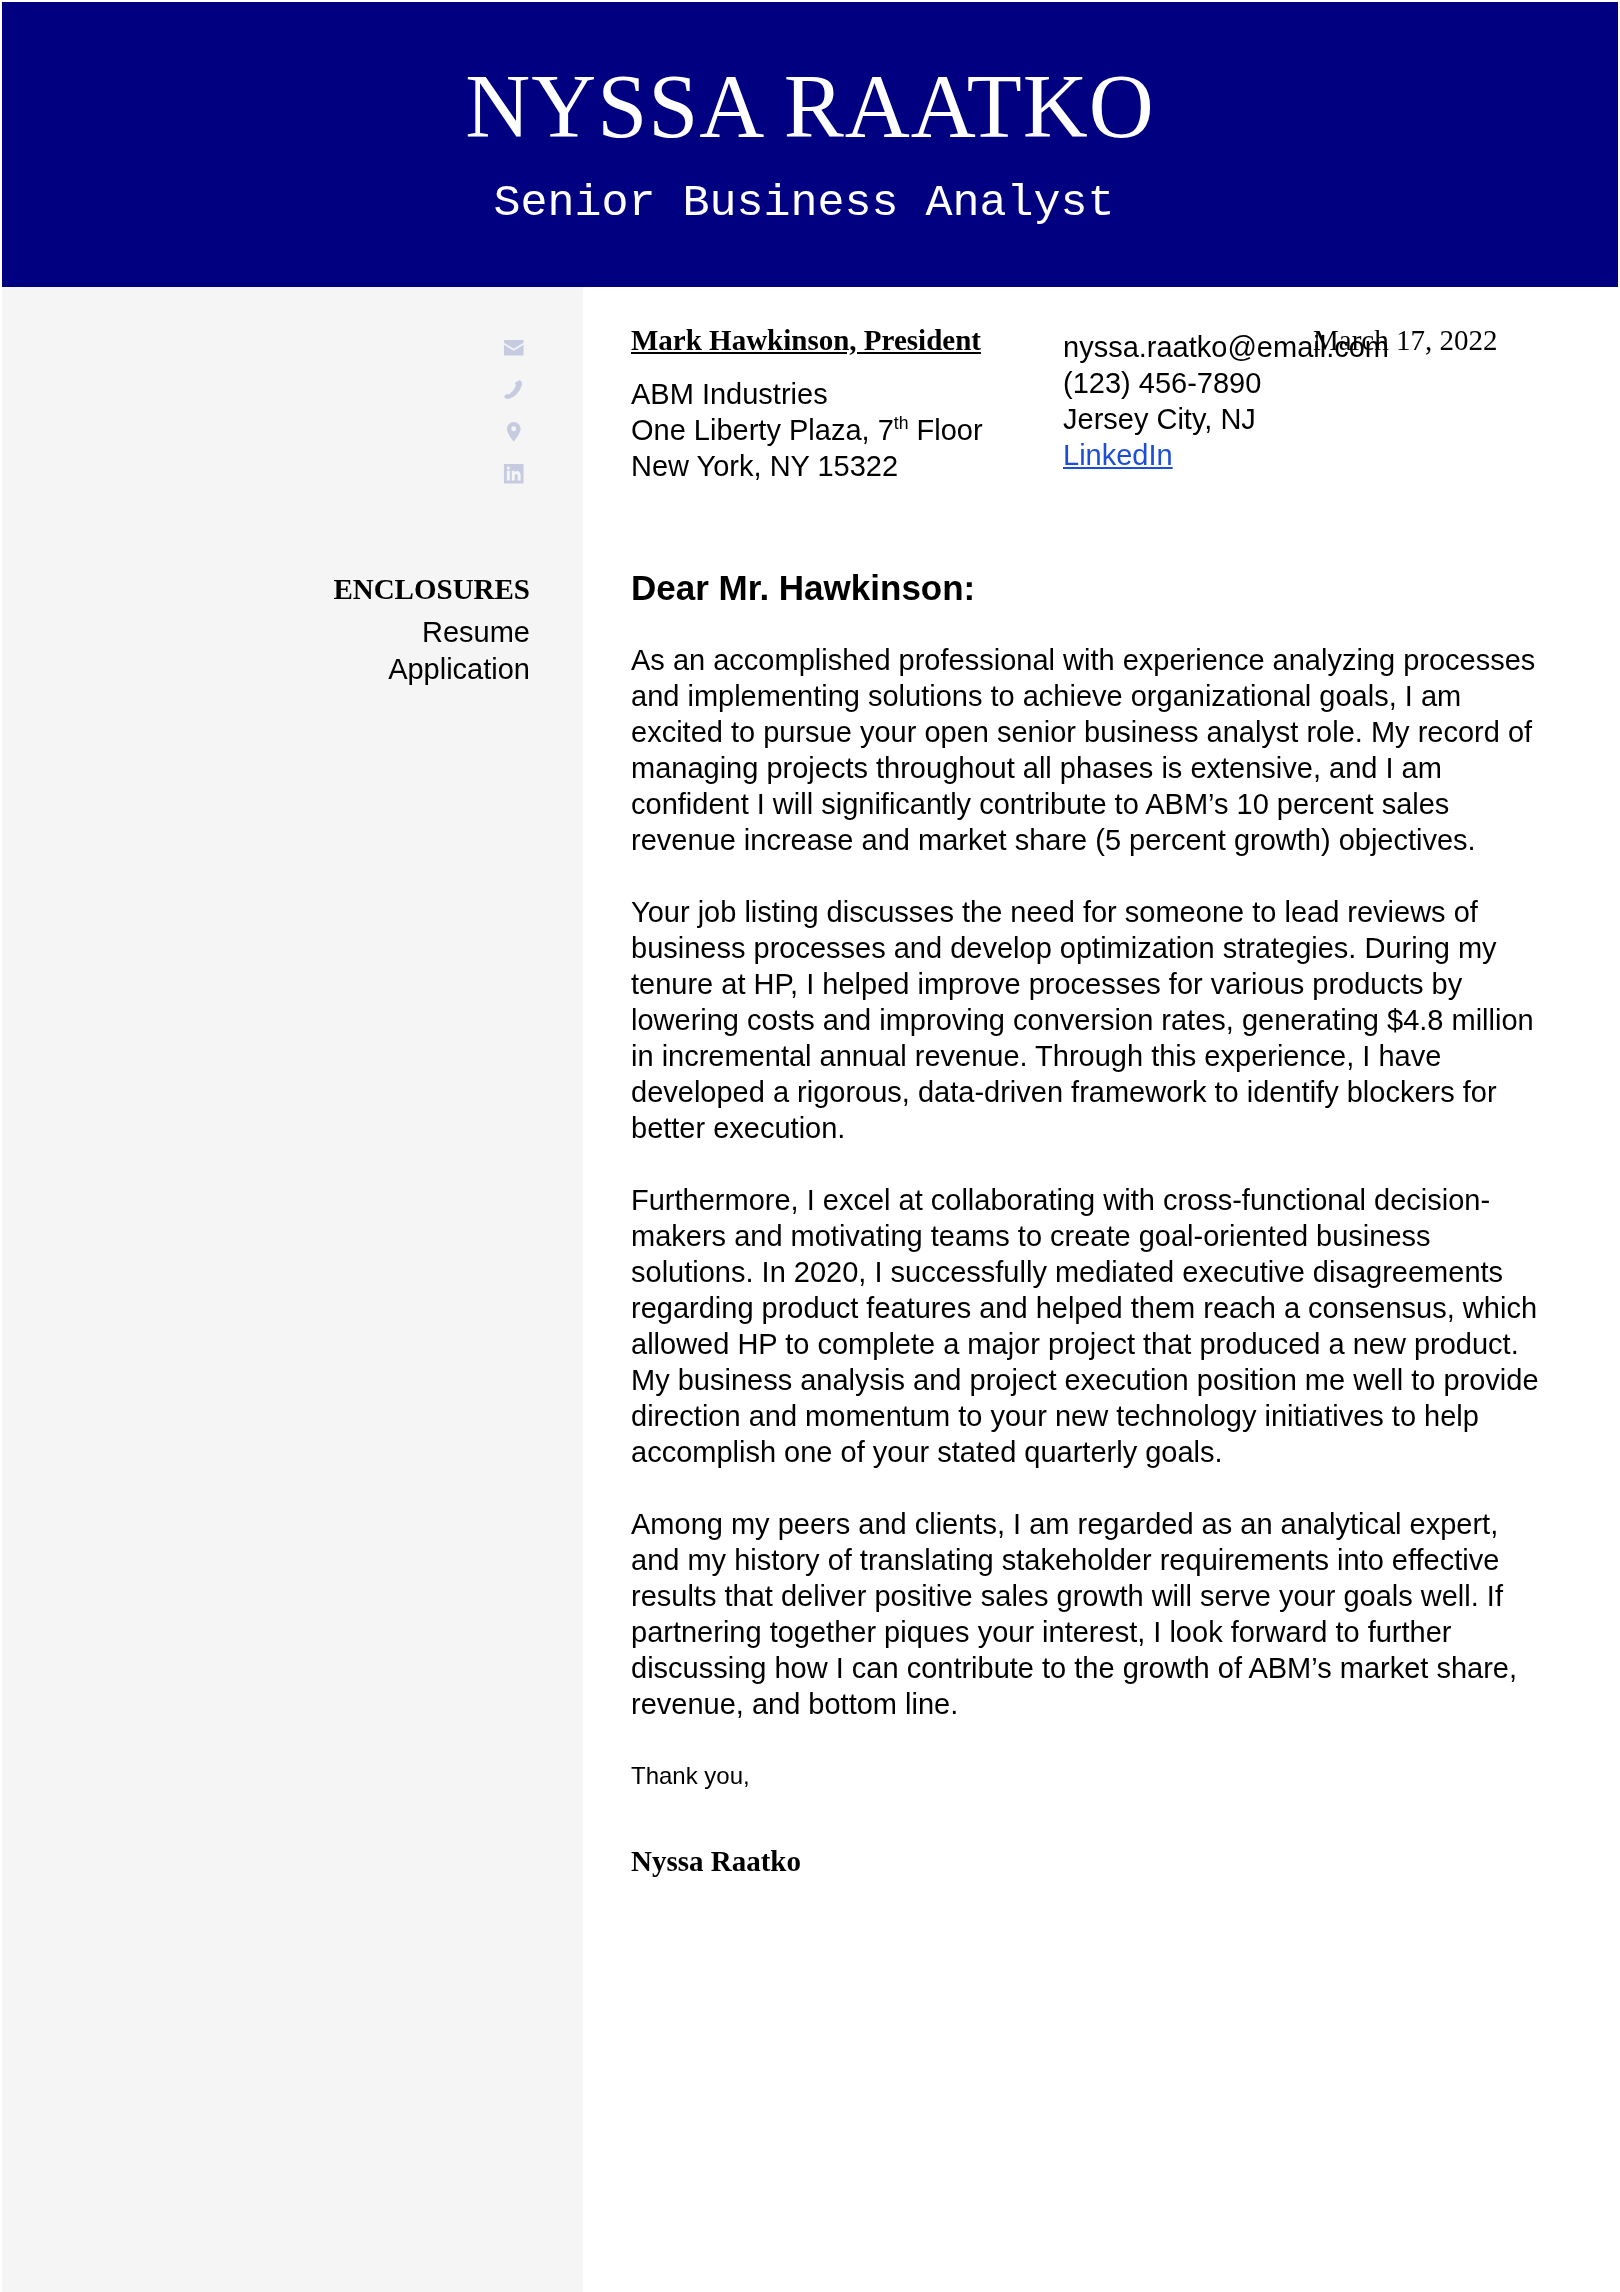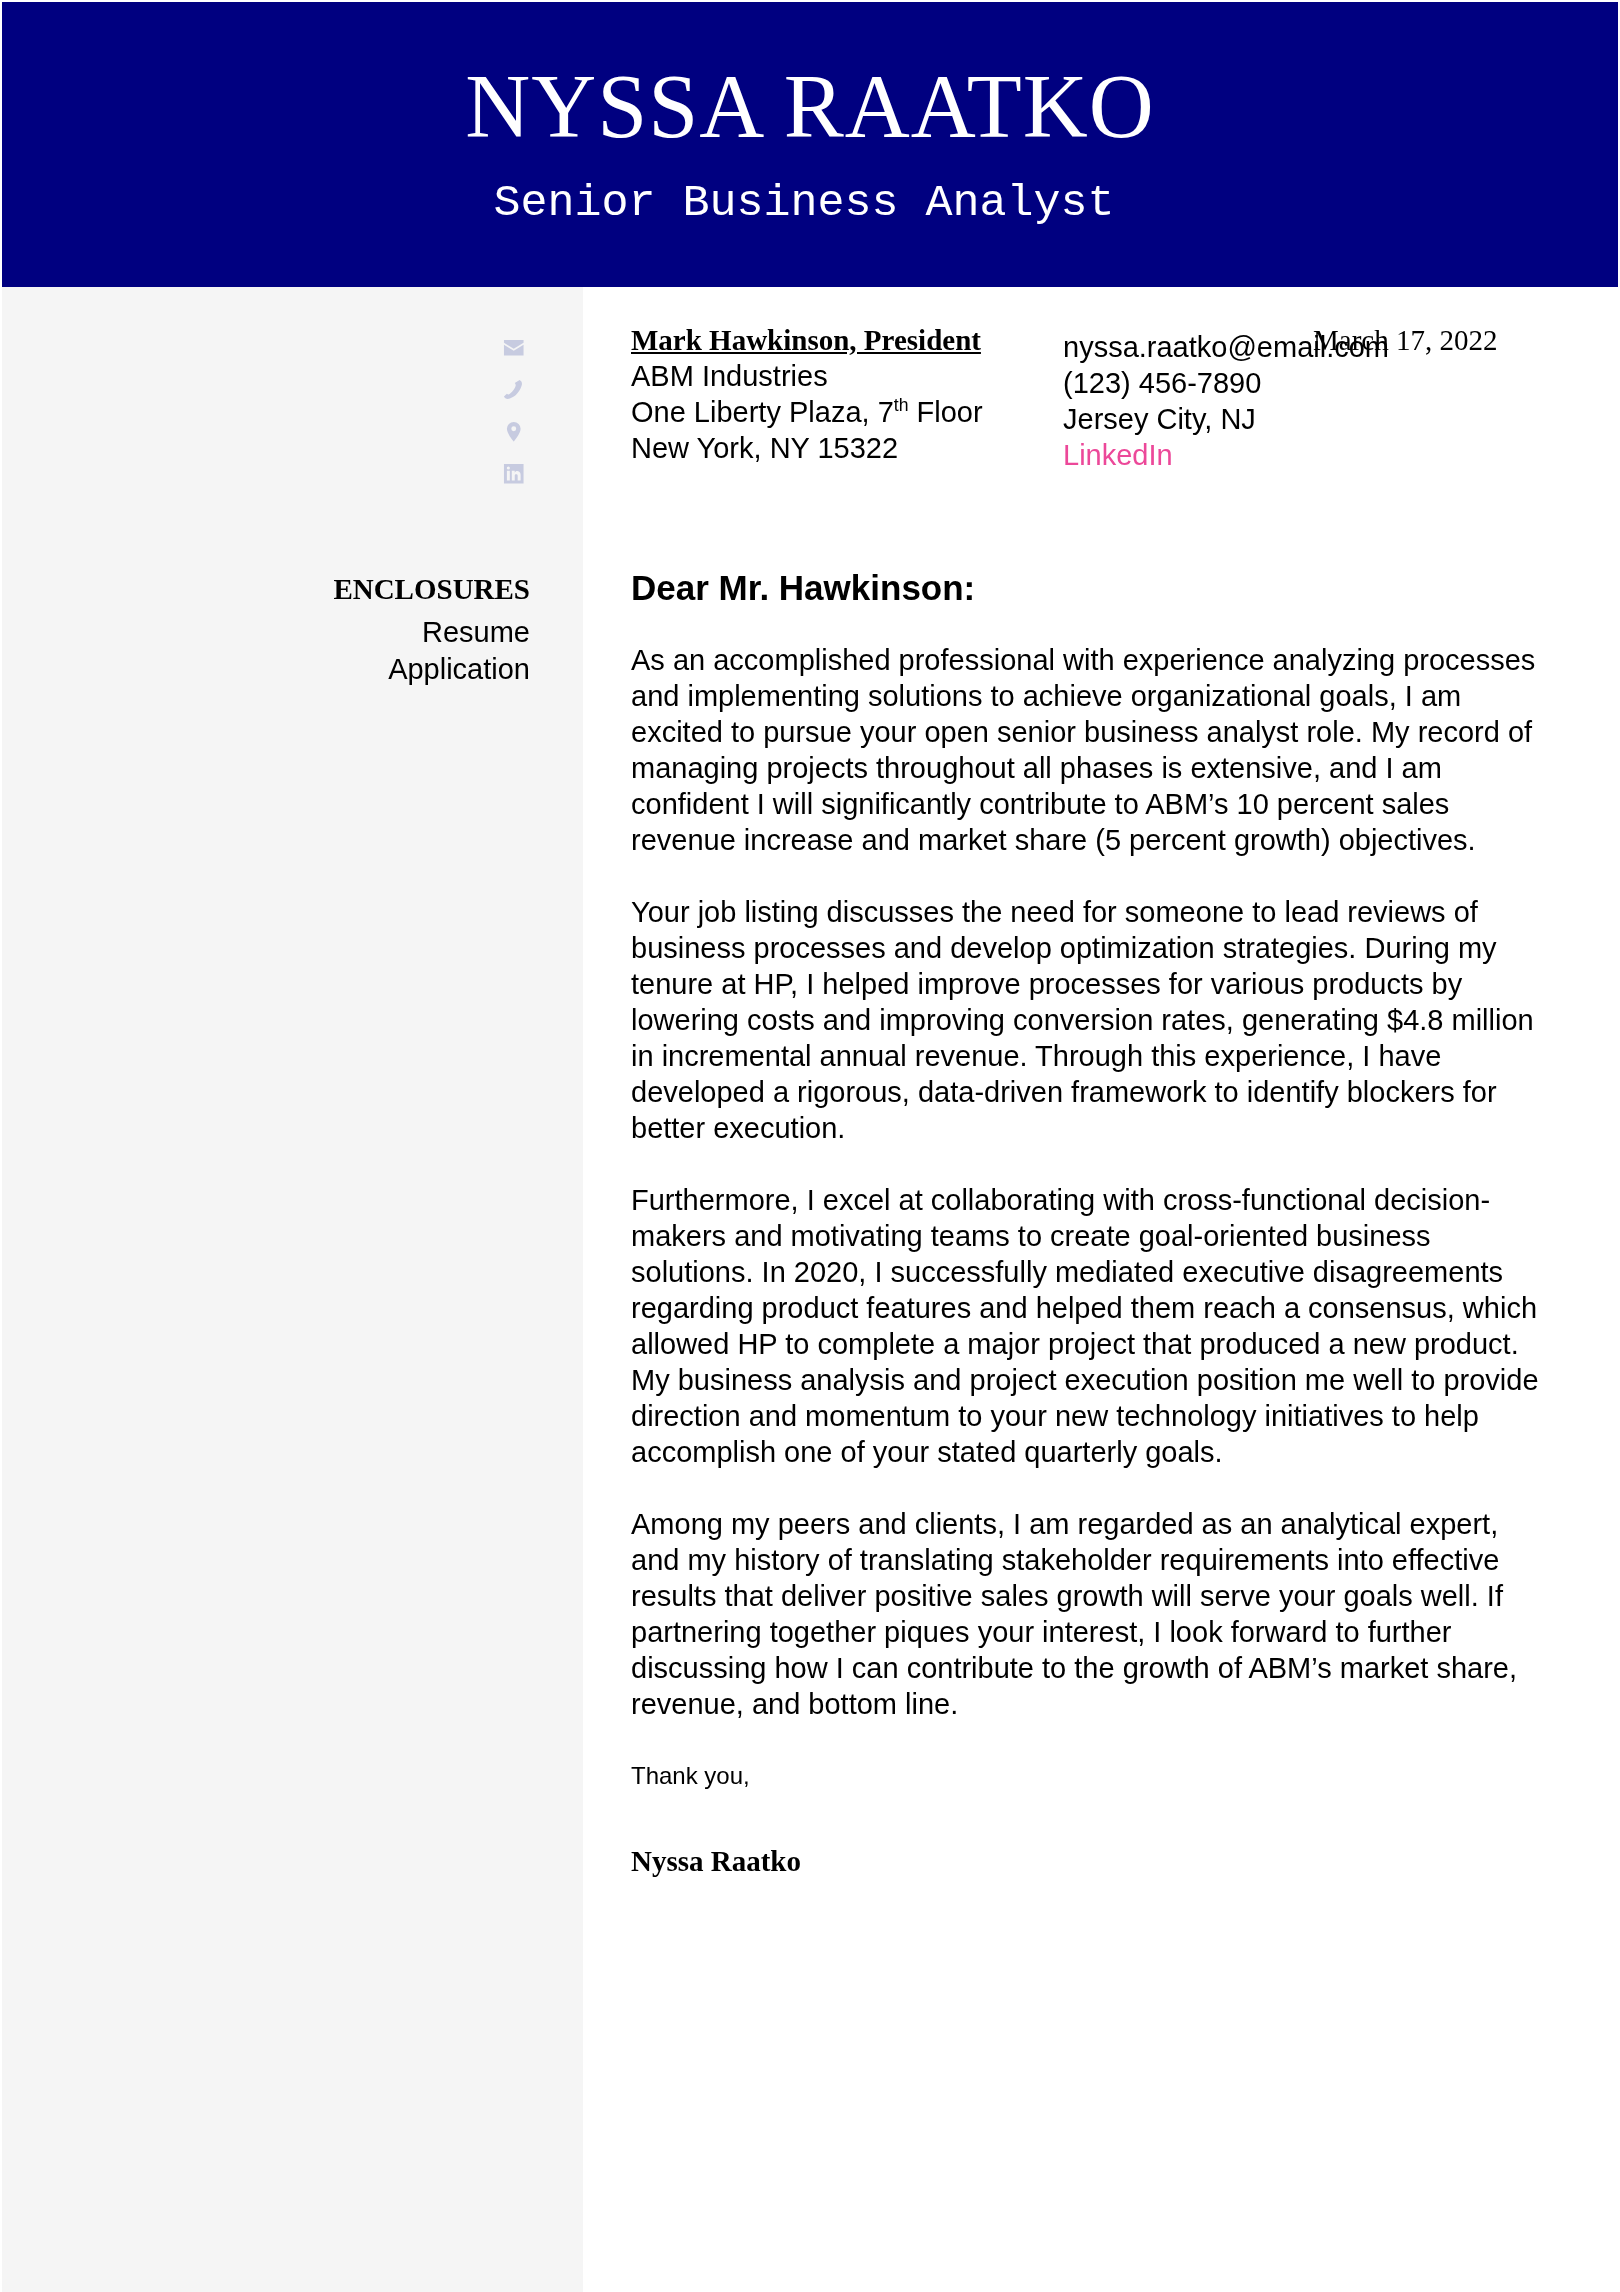--- a/index.html
+++ b/index.html
@@ -23,21 +23,21 @@
     }
     .sidebar {
       position: absolute; left: 2px; top: 287px; width: 581px; height: 2005px;
       background: #f5f5f5;
     }
     .contact {
       position: absolute; right: 67px; top: 329px; width: 490px; text-align: left;
       font-size: 29px; line-height: 36px;
     }
     .contact .row { display: block; }
-    .contact a { color: #ec4899; }
+    .contact a { color: #1d4ed8; text-decoration: underline; }
     .icons {
       position: absolute; left: 502px; top: 336px; width: 27.4px;
     }
     .icons .ic { width: 23.5px; height: 23.5px; margin-bottom: 18.6px; display: block; }
     .icons svg { width: 23.5px; height: 23.5px; fill: #c7cbe0; }
     .enclosures {
       position: absolute; right: 1090px; top: 572px; text-align: right; width: 392px;
     }
     .enclosures .title {
       font-family: "Liberation Serif", serif; font-weight: bold; font-size: 29px; line-height: 35px;
@@ -46,21 +46,21 @@
     .enclosures .item { font-size: 29px; line-height: 37px; }
     .main { position: absolute; left: 631px; top: 323px; width: 921px; }
     .recip-name {
       position: absolute; left: 0; top: 0;
       font-family: "Liberation Serif", serif; font-weight: bold; font-size: 29px; line-height: 35px; text-decoration: underline;
     }
     .date {
       position: absolute; left: 682px; top: 0;
       font-family: "Liberation Serif", serif; font-weight: normal; font-size: 29px; line-height: 35px;
     }
-    .address { position: absolute; left: 0; top: 35px; font-size: 29px; line-height: 36px; }
+    .address { position: absolute; left: 0; top: 53px; font-size: 29px; line-height: 36px; }
     .address sup { font-size: 17.6px; vertical-align: 10.8px; line-height: 0; }
     .salutation {
       position: absolute; left: 0; top: 247px;
       font-family: Liberation Sans, sans-serif; font-weight: bold; font-size: 35px; line-height: 35px;
     }
     .body { position: absolute; left: 0; top: 319px; width: 921px; font-size: 29px; line-height: 36px; }
     .body p { margin: 0 0 36px 0; }
     .closing { font-size: 24px; line-height: 36px; margin: 0 0 50px 0; }
     .signature {
       font-family: "Liberation Serif", serif; font-weight: bold; font-size: 29px; line-height: 35px;

